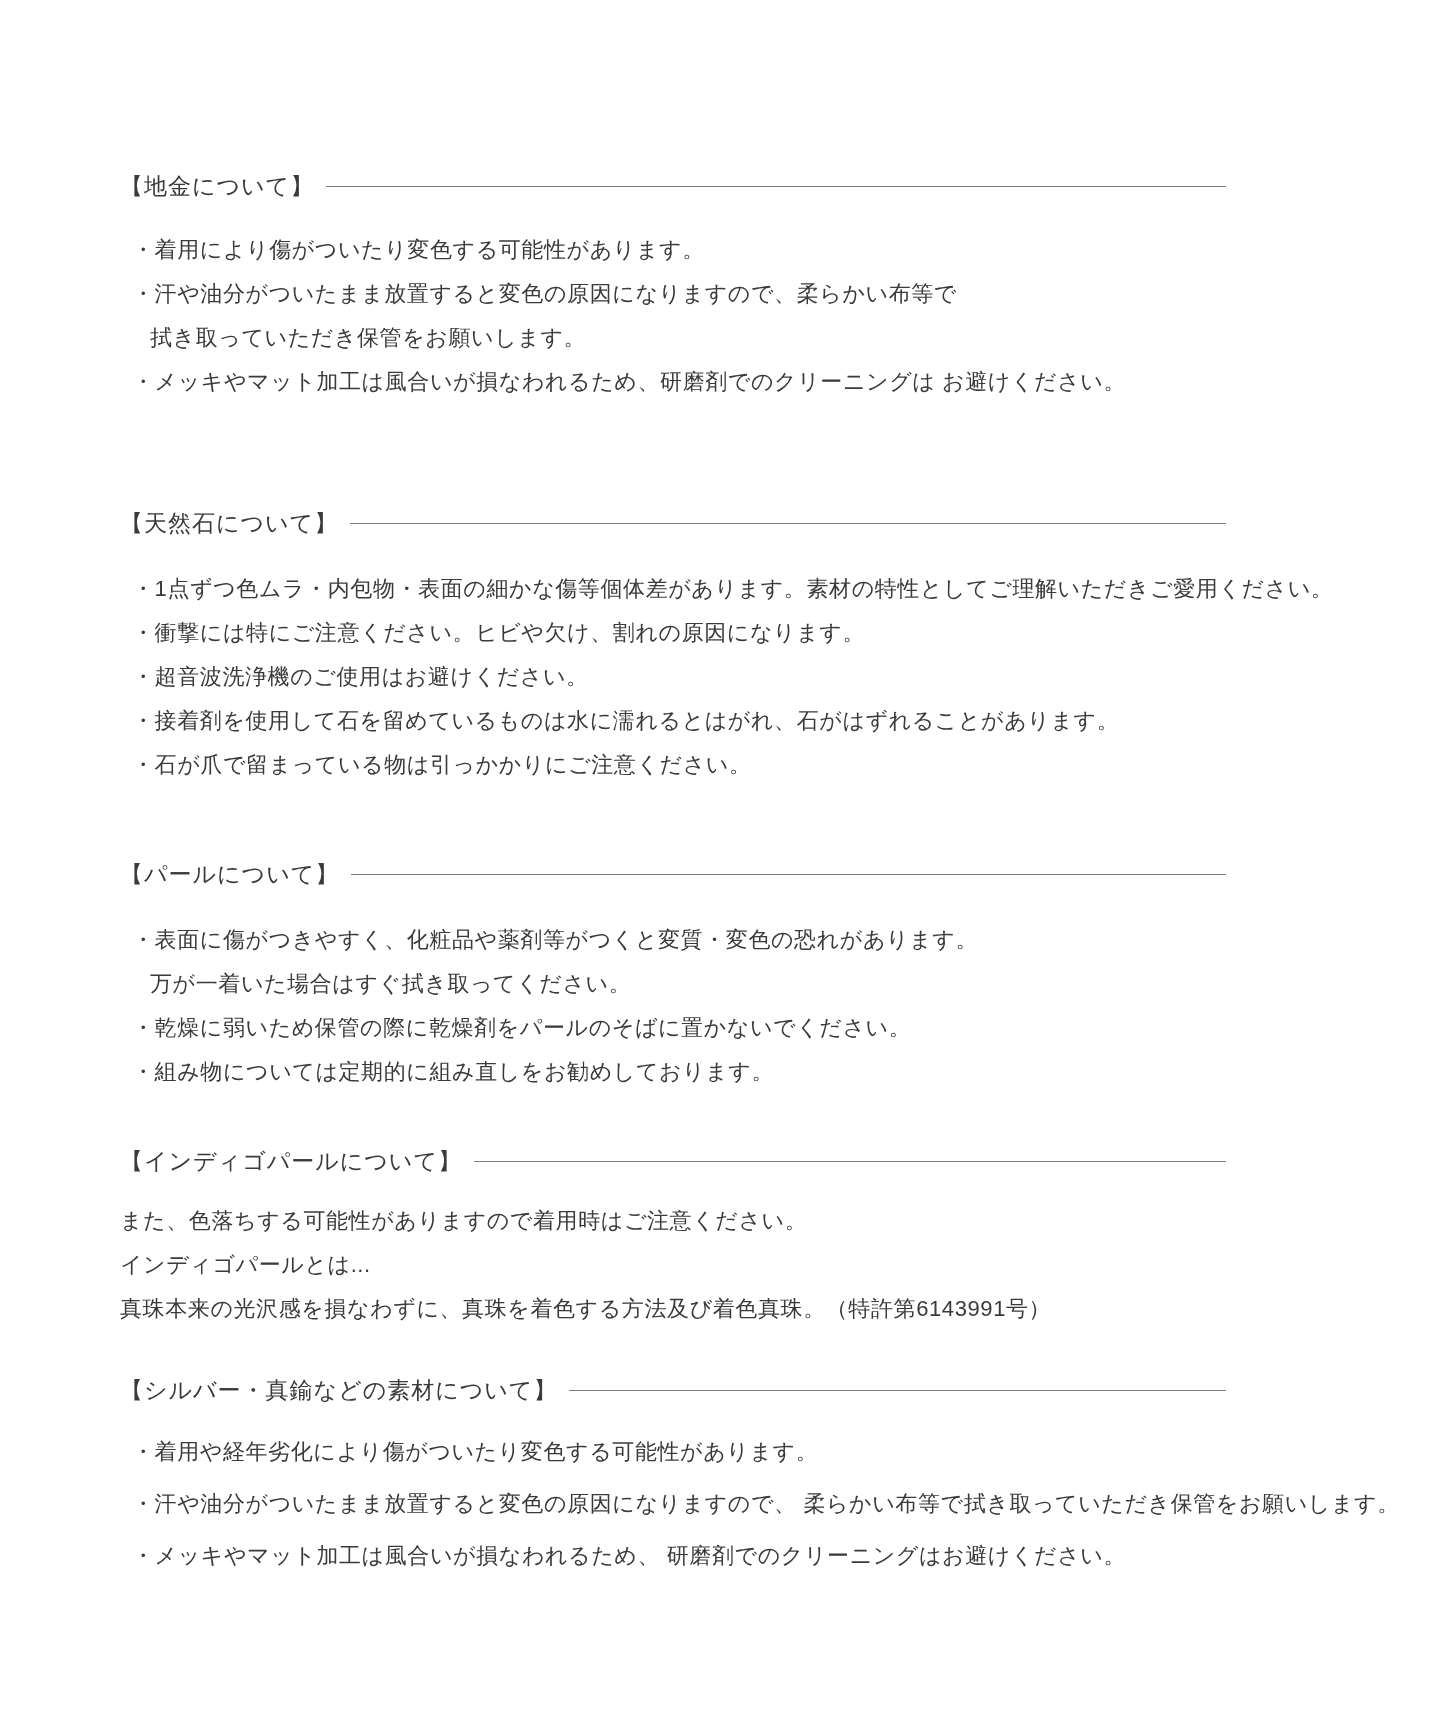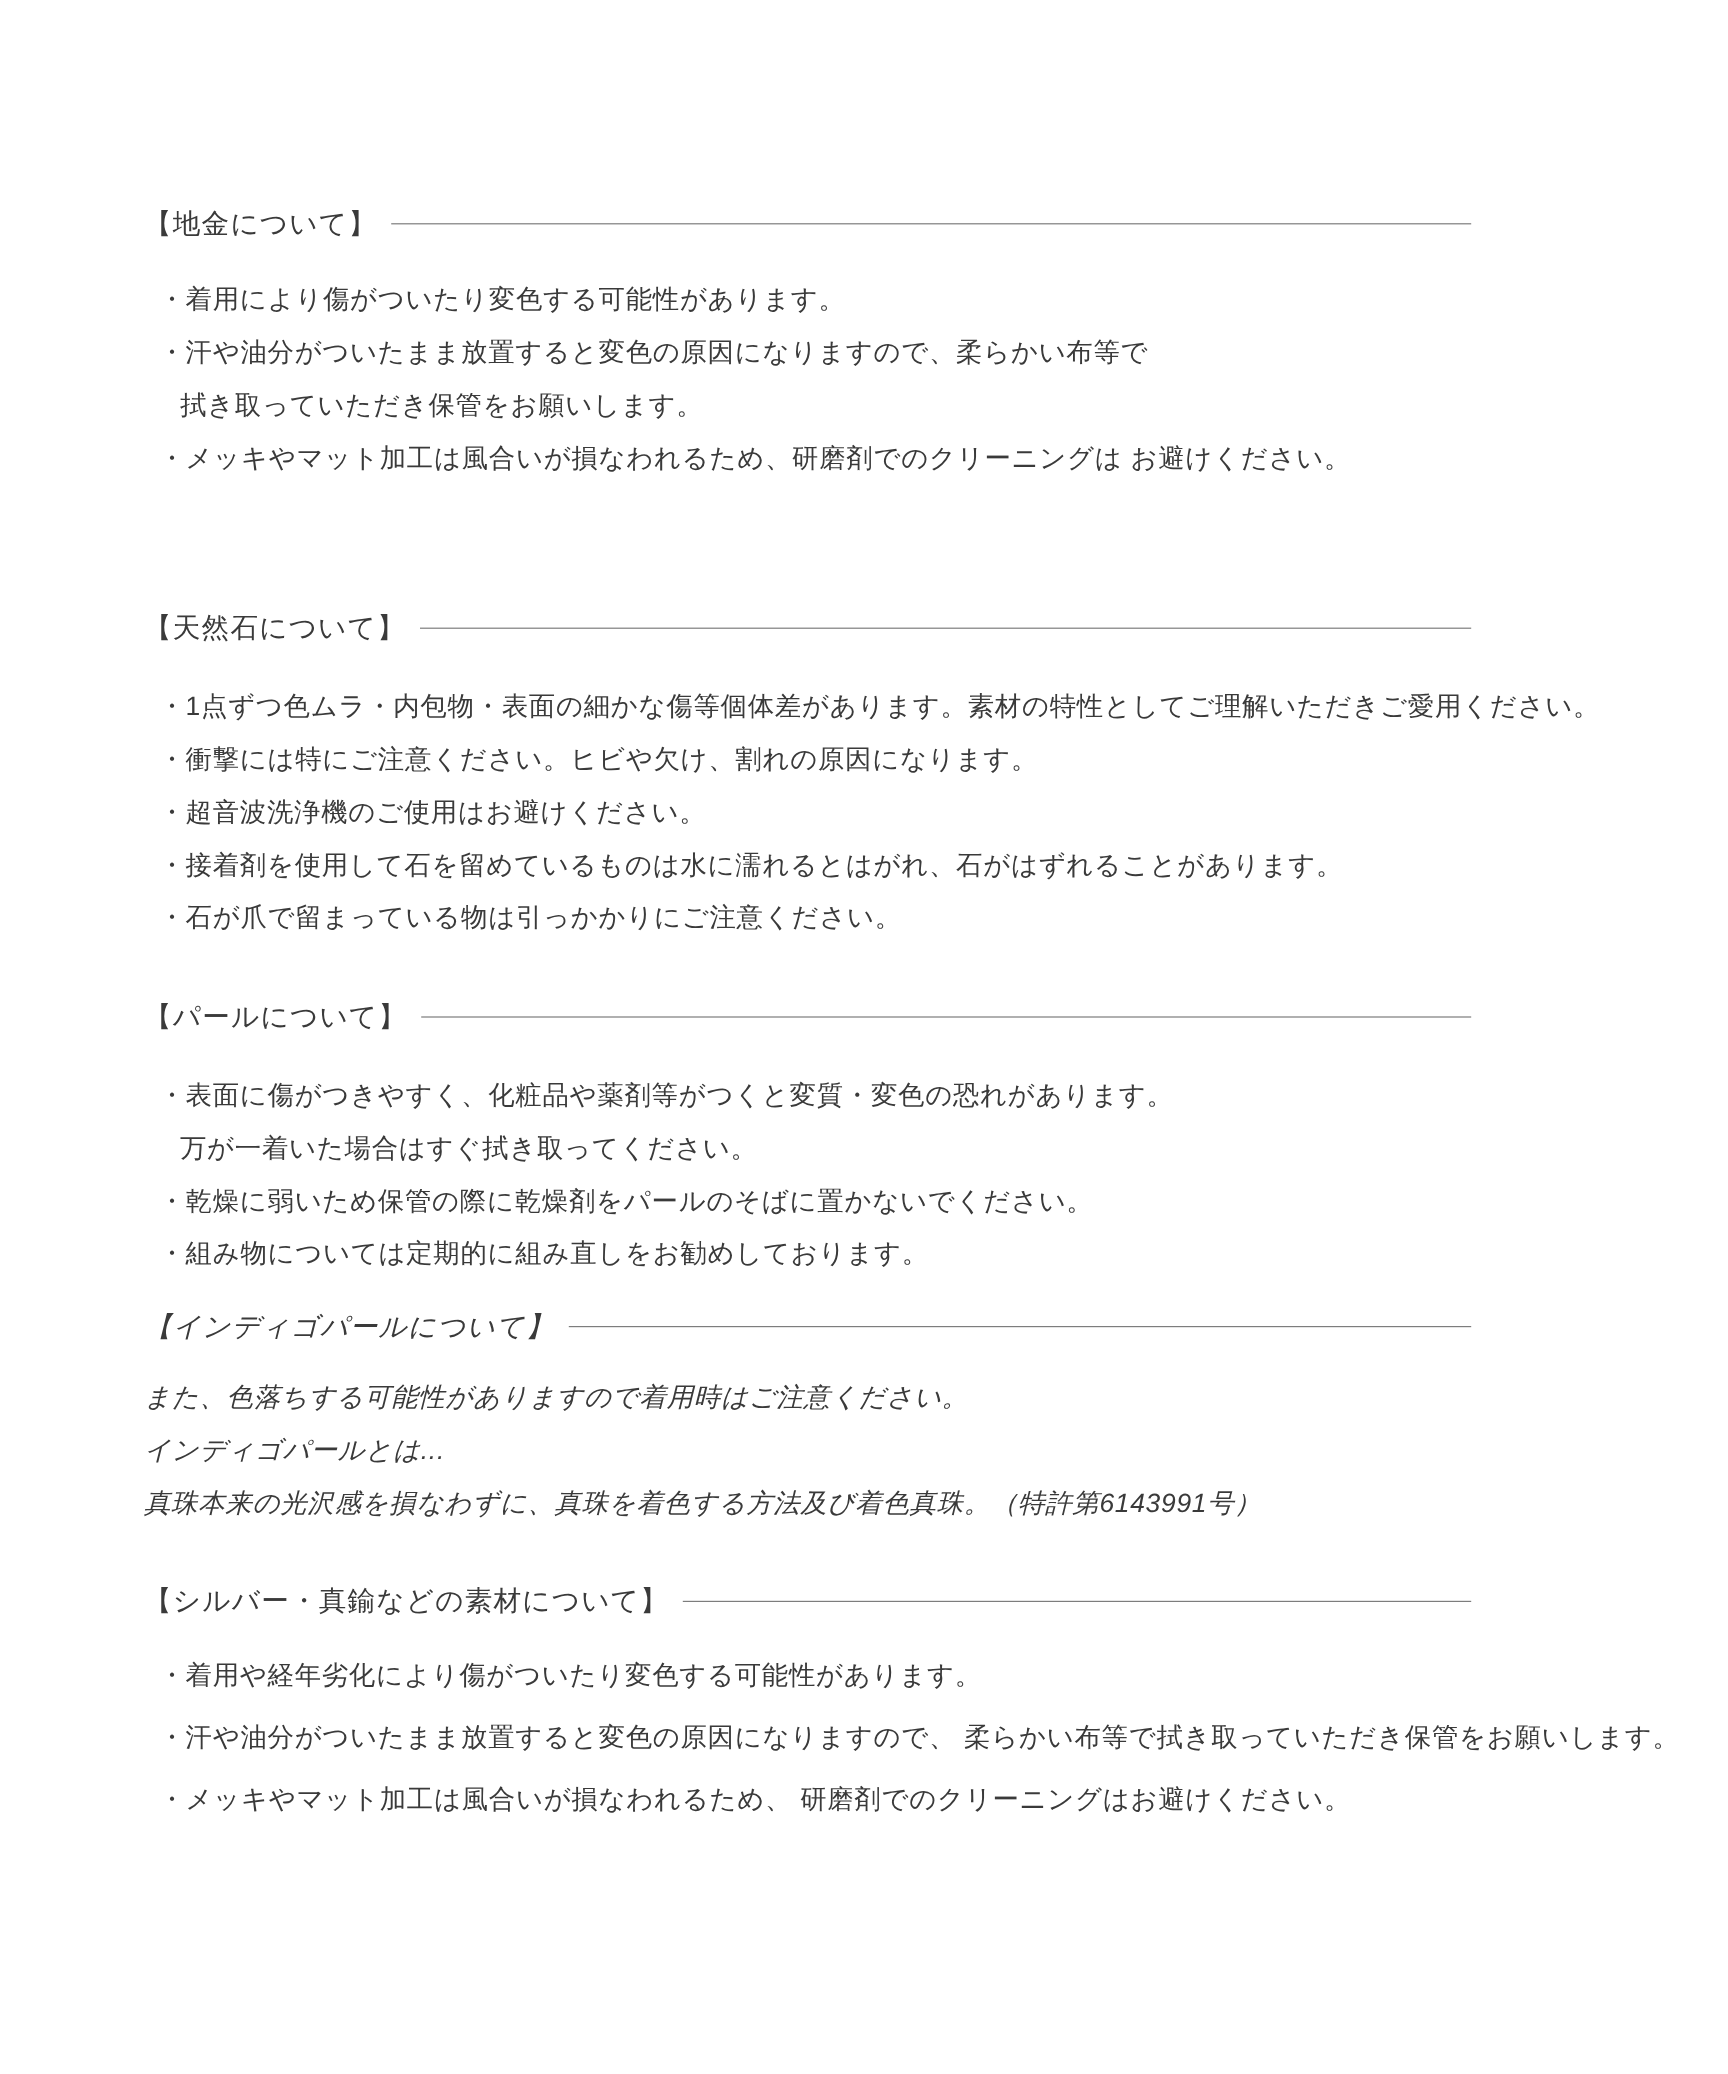--- a/index.html
+++ b/index.html
@@ -43,23 +43,23 @@
   .row.bullet { padding-left:12px; }
   .row.cont   { padding-left:30px; }
   .row.para   { padding-left:0; }
   .dot { }
   .txt { white-space:pre; }
 
   
   #sec0 .sec-body { margin-top:26px; }
   #sec1 { margin-top:103px; }
   #sec1 .sec-body { margin-top:28px; }
-  #sec2 { margin-top:44px; }
+  #sec2 { margin-top:71px; }
   #sec2 .sec-body { margin-top:28px; }
-  #sec3 { margin-top:22px;font-style:italic; }
+  #sec3 { margin-top:51px; }
   #sec3 .sec-body { margin-top:22px; }
   #sec4 { margin-top:43px; }
   #sec4 .sec-body { margin-top:20px; }
   #sec4 .row { line-height:52px; height:52px; }
 </style>
 </head>
 <body>
 
 <div class="doc">
 

